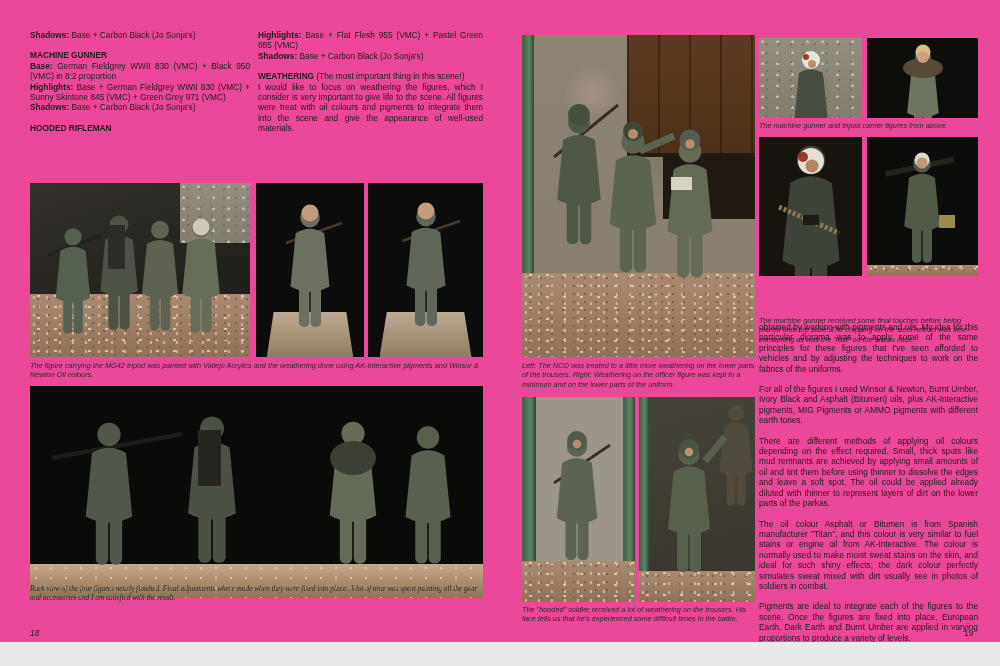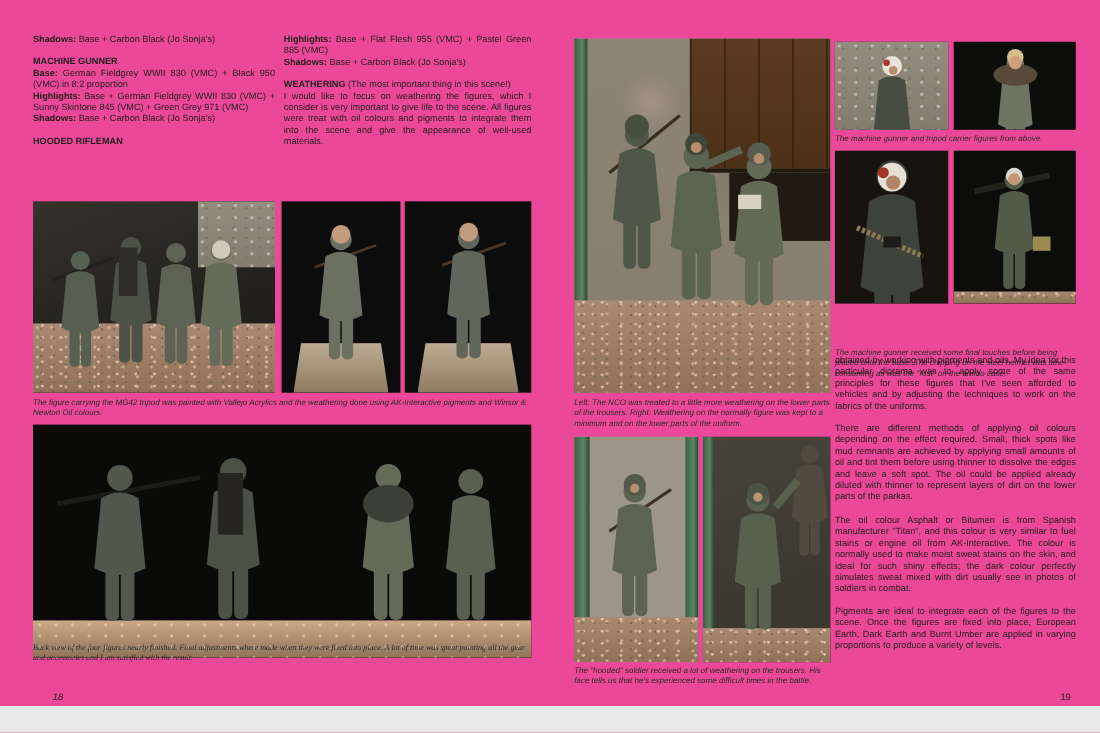--- a/index.html
+++ b/index.html
@@ -20,21 +20,21 @@
     position:absolute; font-size:7.3px; line-height:9.3px; font-style:italic;
     color:#2b2b29; text-align:left;
   }
   .lp-cap1 { left:30px; top:361px; width:453px; }
   .lp-cap2 { left:30px; top:584px; width:453px;font-family:Liberation Serif, serif; }
   .rp-cap-scene { left:522px; top:361px; width:233px; }
   .rp-cap-hooded { left:522px; top:605px; width:233px; }
   .rp-cap-top { left:759px; top:121px; width:219px; }
   .rp-cap-mid { left:759px; top:280px; width:219px;margin-top:36px; }
   .pagenum { position:absolute; font-size:8.5px; color:#222; }
-  .lp-num { left:48px; top:628px;font-style:italic; }
+  .lp-num { left:30px; top:628px;font-style:italic; }
   .rp-num { left:964px; top:628px; }
 
   
   .photo { position:absolute; overflow:hidden; background:#101010; }
   .photo svg { position:absolute; left:0; top:0; width:100%; height:100%; }
   .layer { position:absolute; }
   .ground {
     position:absolute; left:0; right:0; bottom:0;
     background-image:
       radial-gradient(circle 2.2px at 30% 40%, rgba(224,172,152,.9) 60%, transparent 65%),
@@ -181,21 +181,21 @@
         <use href="#fig" x="80" y="78" width="62" height="185" style="color:#5b6351"></use>
         <circle cx="111" cy="96" r="10" fill="#3f4539"></circle>
         <circle cx="111" cy="99" r="5" fill="#b78e6d"></circle>
         <use href="#fig" x="138" y="88" width="60" height="180" style="color:#636a56"></use>
         <circle cx="168" cy="105" r="10.5" fill="#565c50"></circle>
         <circle cx="168" cy="109" r="4.8" fill="#b78e6d"></circle>
         <rect x="149" y="142" width="21" height="13" fill="#d8d2c2"></rect>
       </svg>
     </div>
 
-    <div class="caption rp-cap-scene">Left: The NCO was treated to a little more weathering on the lower parts of the trousers. Right: Weathering on the normally figure was kept to a minimum and on the lower parts of the uniform.</div>
+    <div class="caption rp-cap-scene">Left: The NCO was treated to a little more weathering on the lower parts of the trousers. Right: Weathering on the officer figure was kept to a minimum and on the lower parts of the uniform.</div>
 
     <div class="photo photoF">
       <div class="greenpost" style="left:0; width:14px;"></div>
       <div class="greenpost" style="right:0; width:12px;"></div>
       <div class="ground" style="height:20%;"></div>
       <svg viewBox="0 0 113 205" preserveAspectRatio="none">
         <path d="M32 86 L88 48" stroke="#3d2f20" stroke-width="2.8" fill="none"></path>
         <use href="#fig" x="28" y="30" width="54" height="150" style="color:#5c6353"></use>
         <circle cx="55" cy="44" r="10" fill="#525a49"></circle>
         <circle cx="55" cy="47" r="4.2" fill="#b78e6d"></circle>
@@ -255,20 +255,21 @@
         <circle cx="55" cy="23" r="7.5" fill="#ddd8cc"></circle>
         <circle cx="55" cy="26" r="5.5" fill="#c29874"></circle>
         <rect x="72" y="78" width="16" height="13" fill="#9d8a50"></rect>
       </svg>
     </div>
 
     <div class="caption rp-cap-mid">The machine gunner received some final touches before being placed onto the base. The chipping on the steel helmet was time-consuming as was the "rust" on the ammo case.</div>
 
     <div class="tcol rp-body">
       <p>obtained by working with pigments and oils. My idea for this particular diorama was to apply some of the same principles for these figures that I've seen afforded to vehicles and by adjusting the techniques to work on the fabrics of the uniforms.</p>
+      <p>For all of the figures I used Winsor &amp; Newton, Burnt Umber, Ivory Black and Asphalt (Bitumen) oils, plus AK-Interactive pigments, MIG Pigments or AMMO pigments with different earth tones.</p>
       <p>There are different methods of applying oil colours depending on the effect required. Small, thick spots like mud remnants are achieved by applying small amounts of oil and tint them before using thinner to dissolve the edges and leave a soft spot. The oil could be applied already diluted with thinner to represent layers of dirt on the lower parts of the parkas.</p>
       <p>The oil colour Asphalt or Bitumen is from Spanish manufacturer "Titan", and this colour is very similar to fuel stains or engine oil from AK-Interactive. The colour is normally used to make moist sweat stains on the skin, and ideal for such shiny effects; the dark colour perfectly simulates sweat mixed with dirt usually see in photos of soldiers in combat.</p>
       <p>Pigments are ideal to integrate each of the figures to the scene. Once the figures are fixed into place, European Earth, Dark Earth and Burnt Umber are applied in varying proportions to produce a variety of levels.</p>
     </div>
 
     <div class="pagenum rp-num">19</div>
   </div>
 </div>
 
 </body></html>

